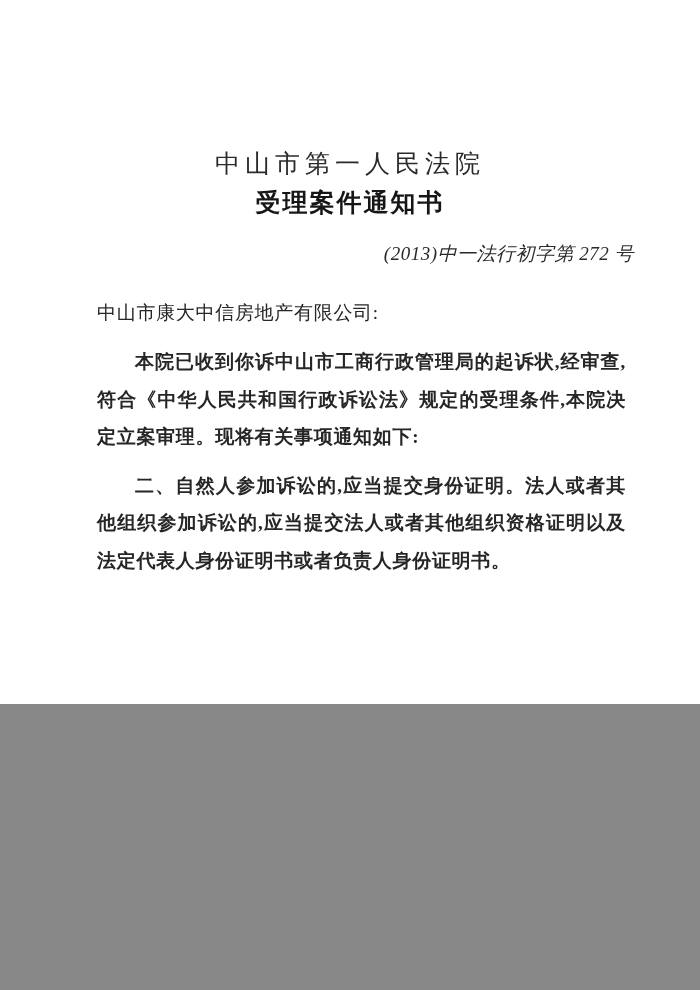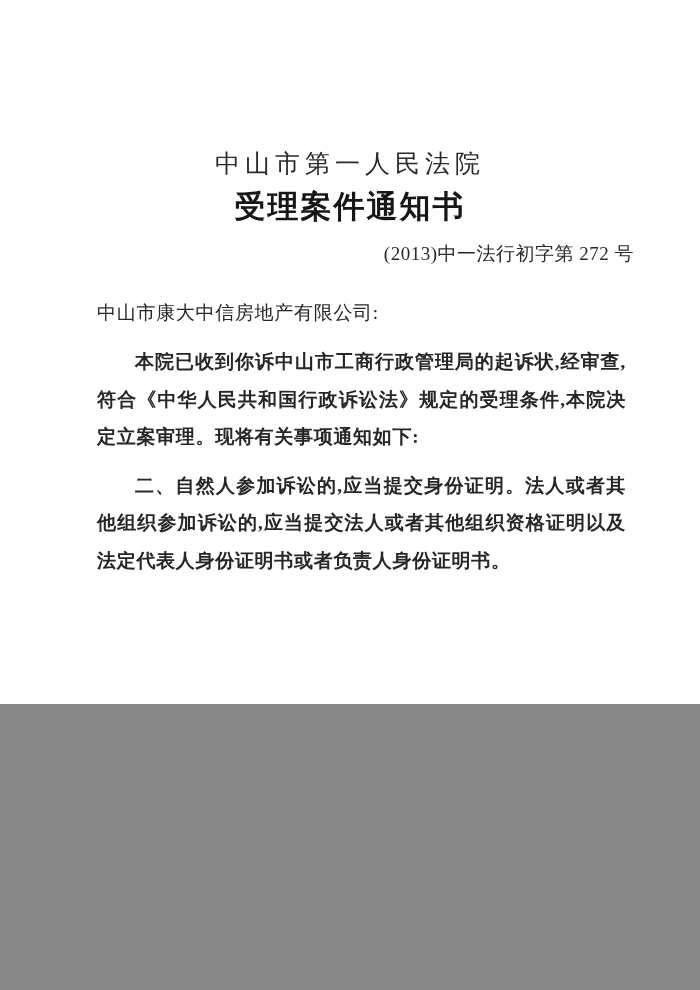--- a/index.html
+++ b/index.html
@@ -29,32 +29,33 @@
     letter-spacing: 5px;
     color: #2a2a2a;
   }
   .title2 {
     position: absolute;
     top: 186px;
     left: 0;
     width: 100%;
     margin: 0;
     text-align: center;
-    font-size: 31px;
+    font-size: 25px;
     font-weight: bold;
     letter-spacing: 2px;
     color: #161616;
   }
   .case-no {
     position: absolute;
     top: 241px;
     right: 66px;
     font-size: 19px;
     letter-spacing: 0.5px;
     color: #2a2a2a;
+    font-style: italic;
   }
   .doc-body {
     position: absolute;
     top: 282px;
     left: 85px;
     width: 553px;
     font-size: 19px;
     line-height: 37.3px;
     text-align: justify;
     letter-spacing: 0.7px;

